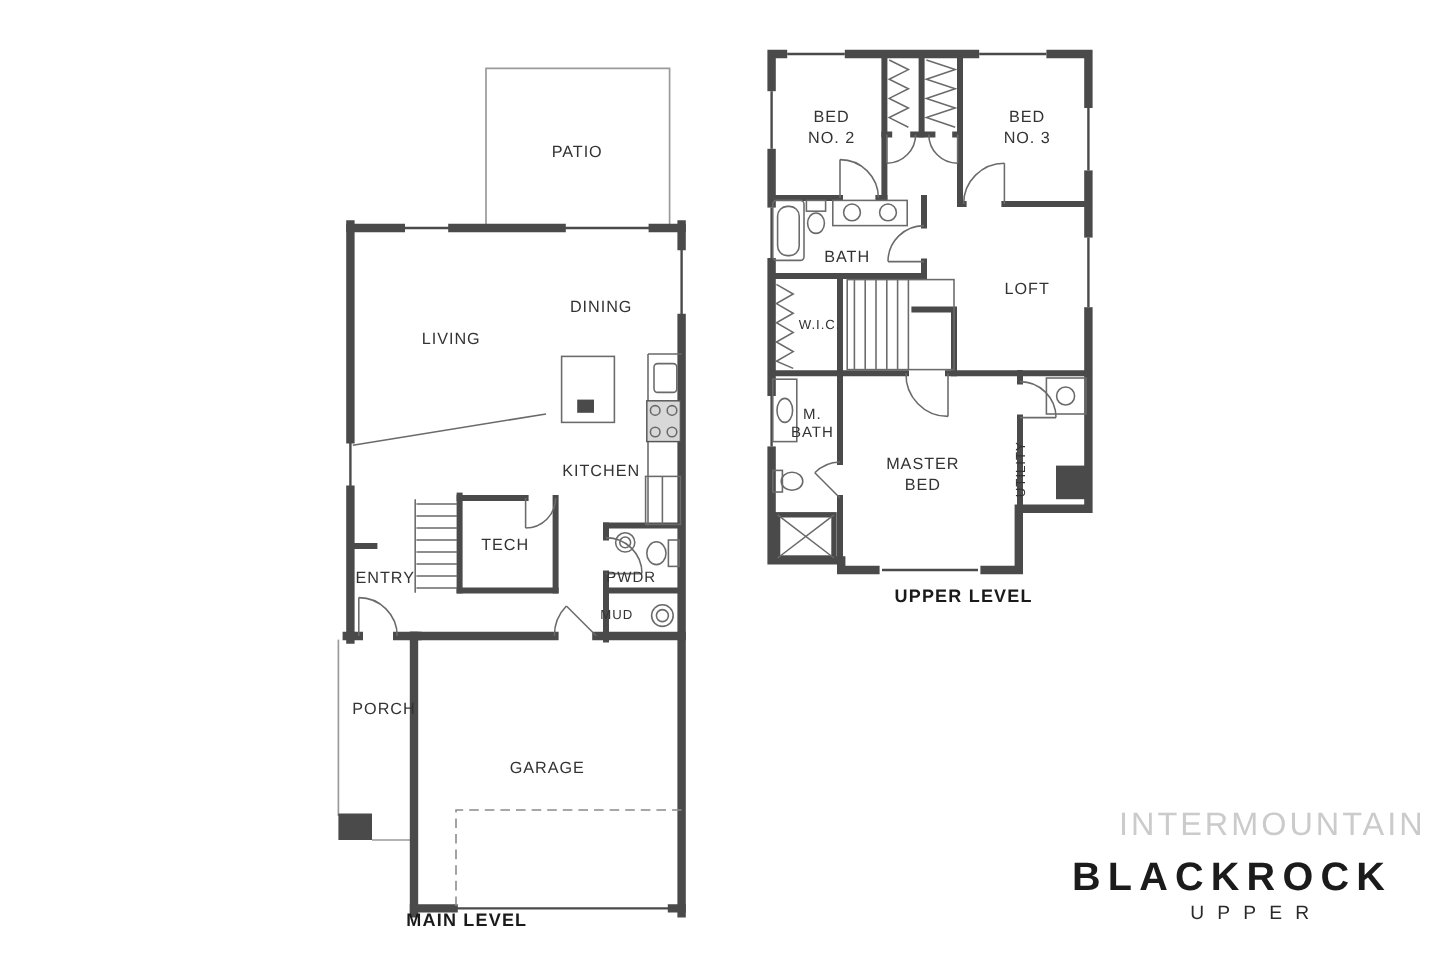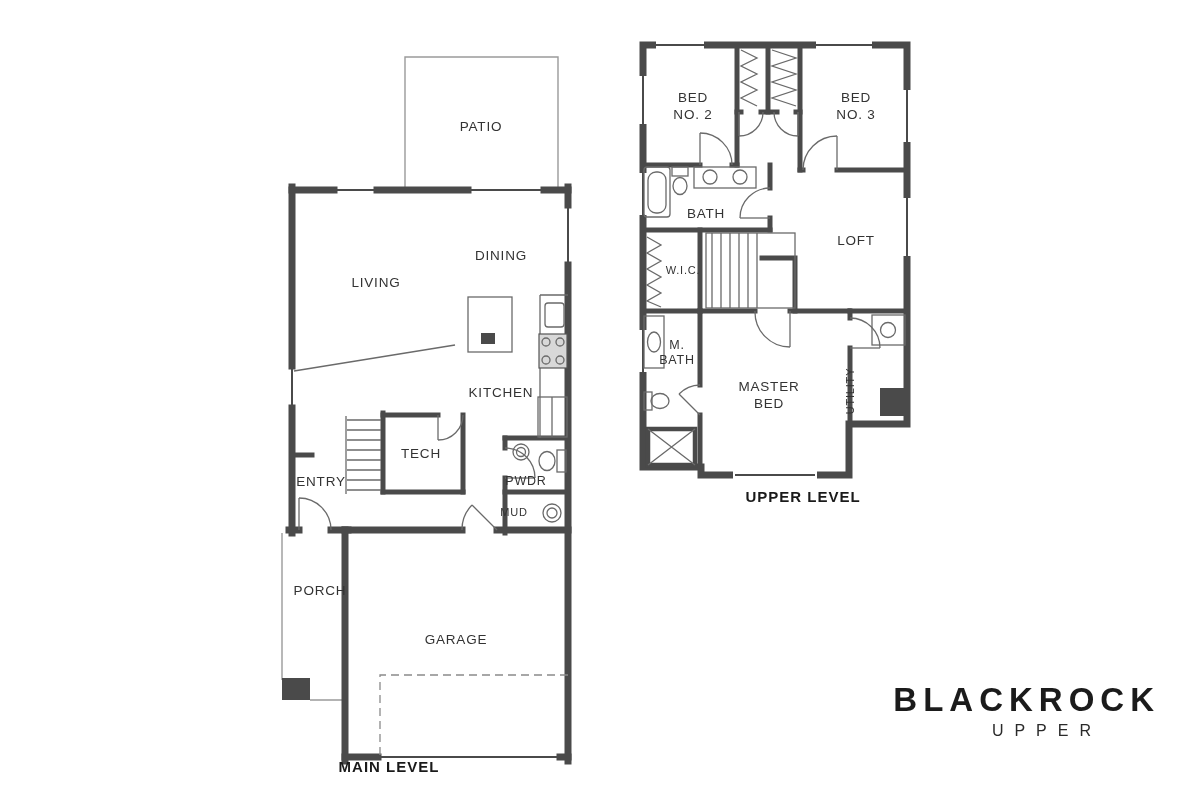--- a/index.html
+++ b/index.html
@@ -257,17 +257,18 @@
     <text class="room mid" x="677" y="349">M.</text>
     <text class="room mid" x="677" y="364">BATH</text>
     <text class="room" x="769" y="391">MASTER</text>
     <text class="room" x="769" y="408">BED</text>
     <text class="room small" x="854" y="391" transform="rotate(-90 854 391)">UTILITY</text>
     <text class="room title" x="803" y="502">UPPER LEVEL</text>
   </g>
 </svg>
 
 <div class="brand-block">
+  <div class="watermark">INTERMOUNTAIN</div>
   <div class="brand-name">BLACKROCK</div>
   <div class="brand-sub">UPPER</div>
 </div>
 
 </div>
 
 </body></html>

